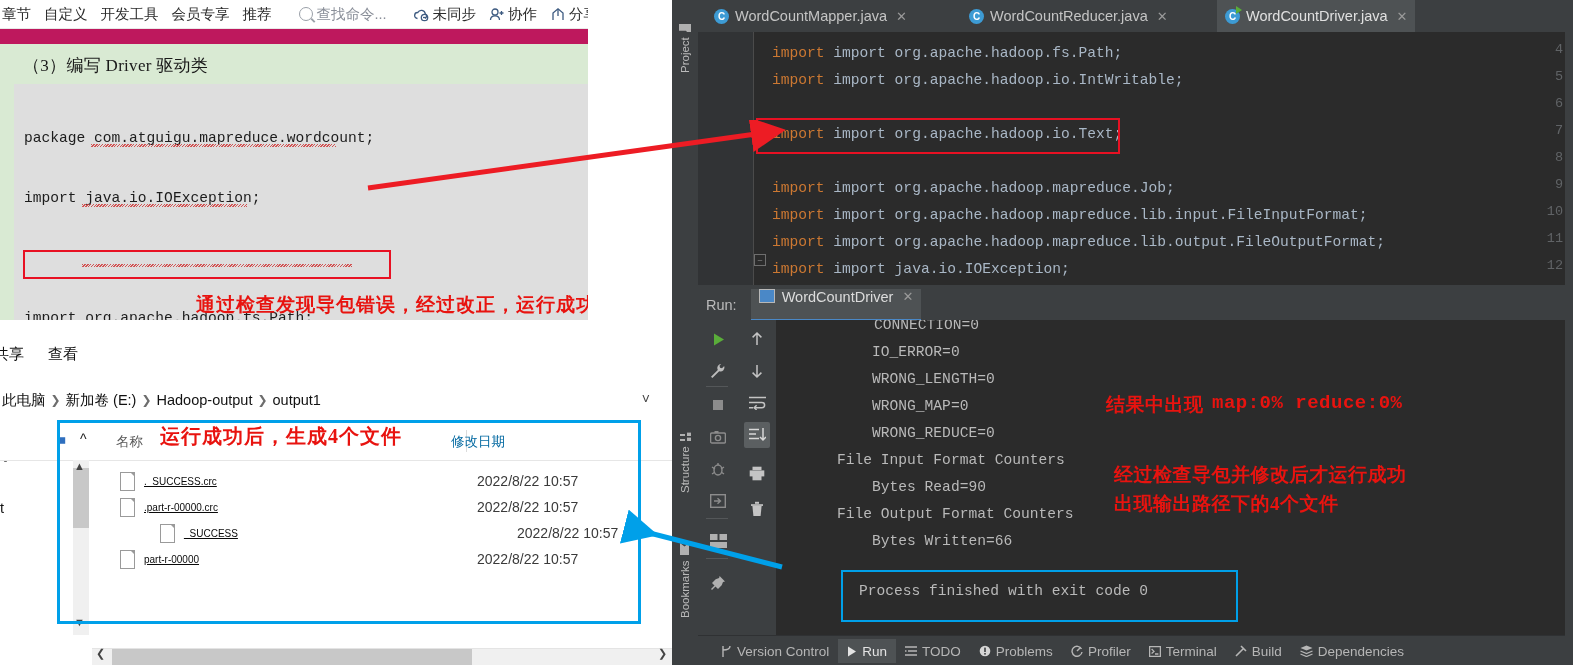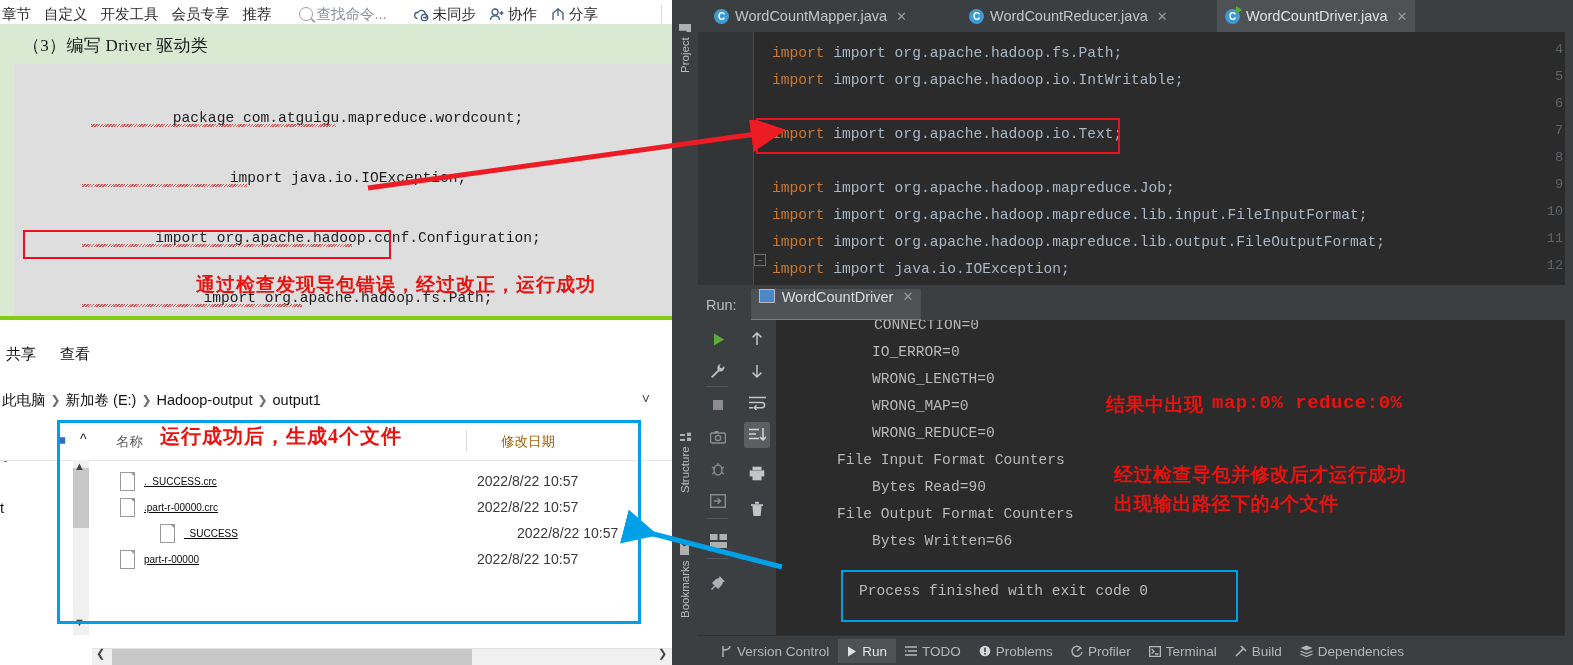--- a/index.html
+++ b/index.html
@@ -5,21 +5,21 @@
   html,body{margin:0;padding:0;}
   body{
     width:1573px;height:665px;overflow:hidden;position:relative;
     background:#ffffff;
     font-family:"Liberation Sans","DejaVu Sans",sans-serif;
     -webkit-font-smoothing:antialiased;
   }
   .abs{position:absolute;}
 
   
-  #doc-app{left:0;top:0;width:672px;height:320px;background:#84cc16;overflow:hidden;text-align:center;}
+  #doc-app{left:0;top:0;width:588px;height:320px;background:#be185d;overflow:hidden;}
   #doc-menubar{
     left:0;top:0;width:672px;height:28px;background:#ffffff;
     display:flex;align-items:center;border-bottom:1px solid #e9e9e9;
   }
   .menu-item{
     font-size:14.5px;color:#2b2b2b;margin-right:13px;white-space:nowrap;cursor:default;
   }
   .menu-item:first-child{margin-left:2px;}
   #doc-search{display:flex;align-items:center;margin-left:14px;color:#8a8f99;font-size:14.5px;}
   #doc-search .mag{
@@ -31,21 +31,21 @@
     right:-2px;bottom:-3px;transform:rotate(-45deg);
   }
   #doc-right-tools{display:flex;align-items:center;margin-left:26px;gap:13px;}
   .rt{display:flex;align-items:center;font-size:14.5px;color:#2b2b2b;white-space:nowrap;}
   .rt svg{margin-right:3px;}
   #doc-menubar-divider{
     position:absolute;right:10px;top:5px;width:1px;height:18px;background:#dcdcdc;
   }
 
   
-  #doc-page{left:0;top:24px;width:672px;height:292px;background:#d8ecd2;overflow:hidden;}
+  #doc-page{left:0;top:44px;width:672px;height:292px;background:#d8ecd2;overflow:hidden;}
   #doc-green{position:absolute;left:0;top:0;width:672px;height:292px;background:#d9ead3;}
   #doc-heading{
     position:absolute;left:23px;top:10px;font-size:17px;color:#1a1a1a;
     font-family:"Liberation Serif","DejaVu Serif",serif;letter-spacing:.3px;
   }
   #code-block{
     position:absolute;left:14px;top:40px;width:658px;height:252px;background:#dedede;
   }
   #code-lines{
     position:absolute;left:10px;top:4px;width:648px;
@@ -64,42 +64,42 @@
   }
   #doc-red-note{
     position:absolute;left:196px;top:248px;font-size:19px;color:#e8130f;
     font-family:"Liberation Serif","DejaVu Serif",serif;font-weight:bold;
     letter-spacing:1px;white-space:nowrap;
   }
 
   
   #explorer{left:0;top:320px;width:672px;height:345px;background:#ffffff;overflow:hidden;}
   #exp-ribbon{
-    position:absolute;left:12px;top:0;width:672px;height:58px;background:#ffffff;
+    position:absolute;left:0;top:0;width:672px;height:58px;background:#ffffff;
     border-bottom:1px solid #e2e2e2;
     padding-left:40px;
   }
   .exp-tab{
     position:absolute;top:25px;font-size:15px;color:#111;white-space:nowrap;
   }
   #exp-addressrow{
     position:absolute;left:0;top:58px;width:672px;height:44px;
     background:#ffffff;border-bottom:1px solid #e6e6e6;display:flex;align-items:center;
   }
   #exp-breadcrumb{
     display:flex;align-items:center;font-size:14.5px;color:#111;margin-left:2px;white-space:nowrap;
   }
   .crumb-sep{color:#6d6d6d;margin:0 5px;font-size:12px;}
   #exp-chevron{position:absolute;right:22px;top:13px;color:#444;font-size:14px;}
   #exp-headerrow{
     position:absolute;left:0;top:102px;width:672px;height:38px;background:#ffffff;
     border-bottom:1px solid #e6e6e6;
   }
   #exp-col-name{position:absolute;left:116px;top:11px;font-size:13.5px;color:#5a5a5a;}
-  #exp-col-date{position:absolute;left:501px;top:11px;font-size:13.5px;color:#a16207;}
+  #exp-col-date{position:absolute;left:451px;top:11px;font-size:13.5px;color:#0369a1;}
   #exp-col-divider{position:absolute;left:466px;top:8px;width:1px;height:22px;background:#dcdcdc;}
   #exp-sortarrow{position:absolute;left:80px;top:9px;font-size:14px;color:#222;}
   #exp-pin{position:absolute;left:58px;top:11px;font-size:12px;color:#2f6fbf;transform:rotate(45deg);}
   #exp-red-note{
     position:absolute;left:160px;top:103px;font-size:20px;color:#e8130f;
     font-family:"Liberation Serif","DejaVu Serif",serif;font-weight:bold;
     letter-spacing:1px;white-space:nowrap;
   }
   .file-row{
     position:absolute;left:0;width:672px;height:26px;display:flex;align-items:center;
@@ -283,21 +283,21 @@
   </div>
 
   <div class="abs" id="doc-page">
     <div id="doc-green"></div>
     <div id="doc-heading">（3）编写 Driver 驱动类</div>
 
     <div id="code-block">
       <div id="code-lines">
         <div class="cl"><span>package com.atguigu.mapreduce.wordcount;</span><span class="squig" style="left:67px;width:245px;"></span></div>
         <div class="cl"><span>import java.io.IOException;</span><span class="squig" style="left:58px;width:165px;"></span></div>
-        <div class="cl"><span>import org.apache.hadoop.conf.Configuration;</span><span class="squig" style="left:58px;width:270px;"></span></div>
+        <div class="cl"><span class="squig" style="left:58px;width:270px;"></span></div>
         <div class="cl"><span>import org.apache.hadoop.fs.Path;</span><span class="squig" style="left:58px;width:220px;"></span></div>
         
         
         
         
         
         
         
         
         

